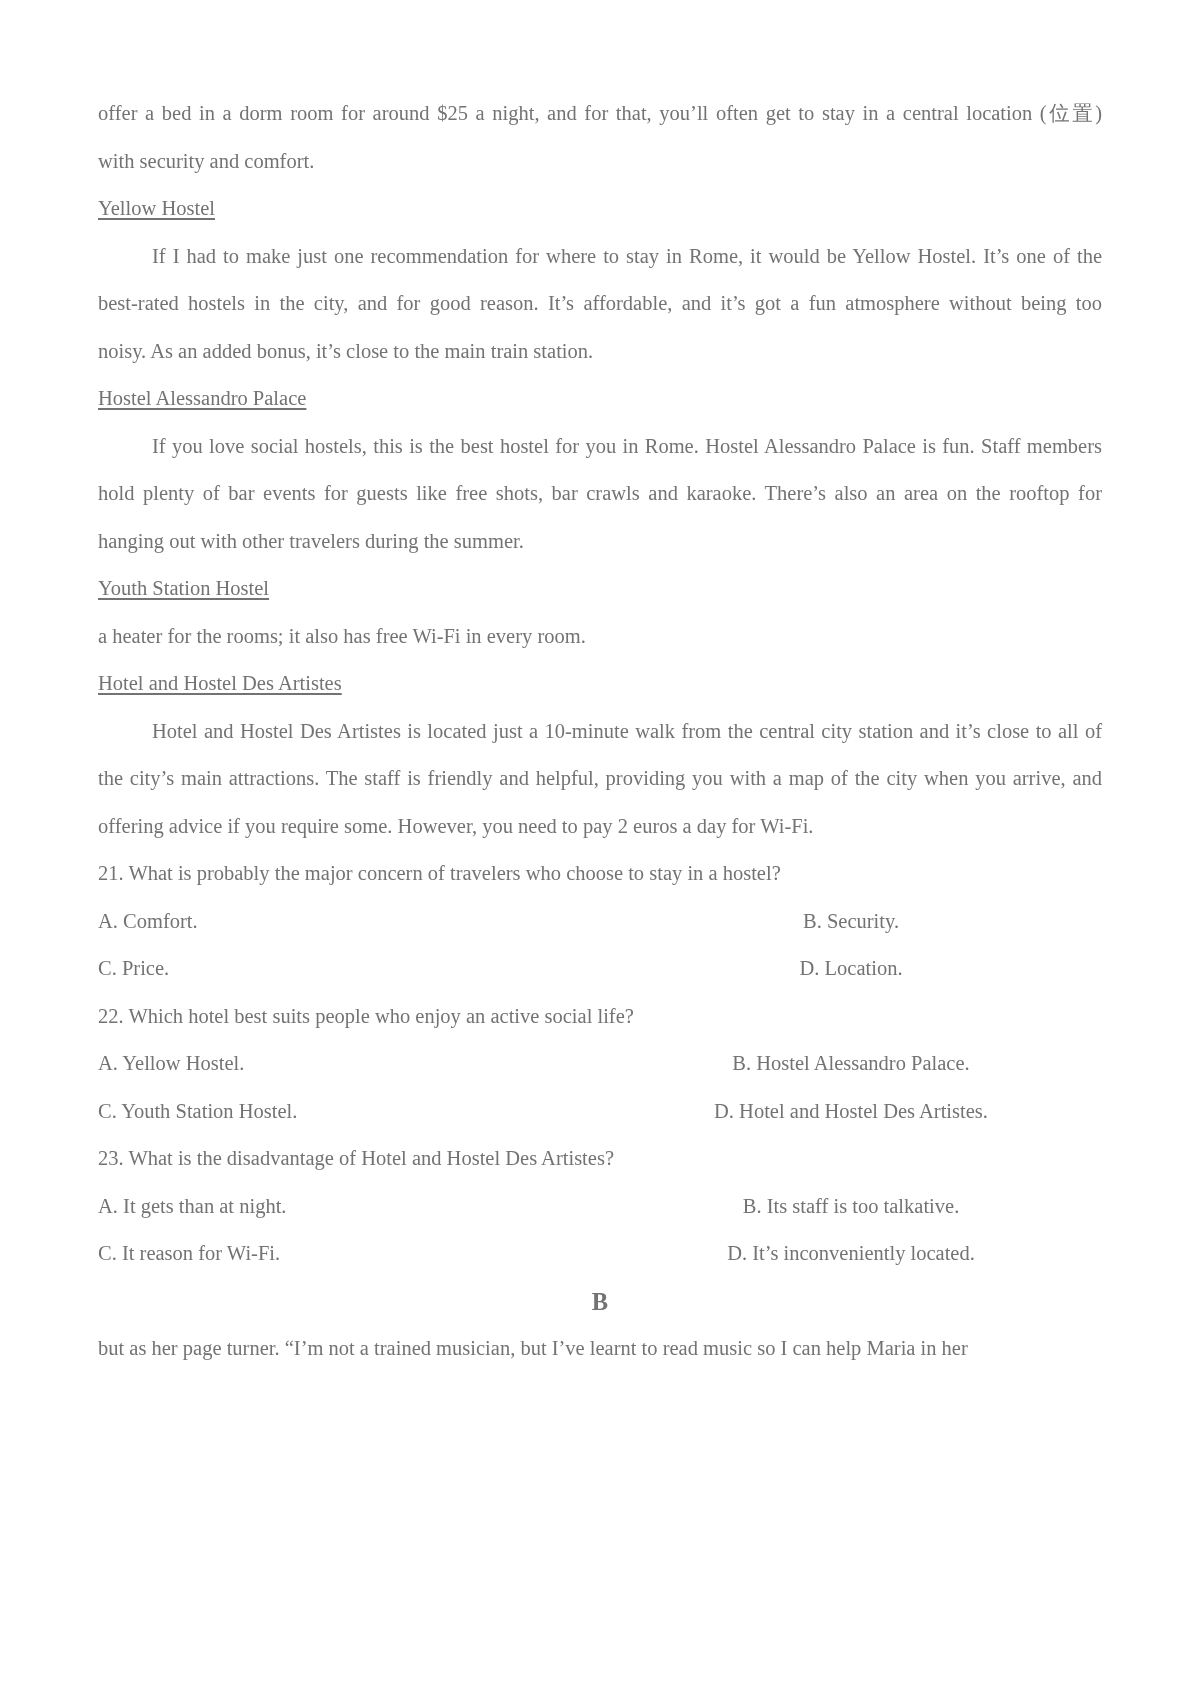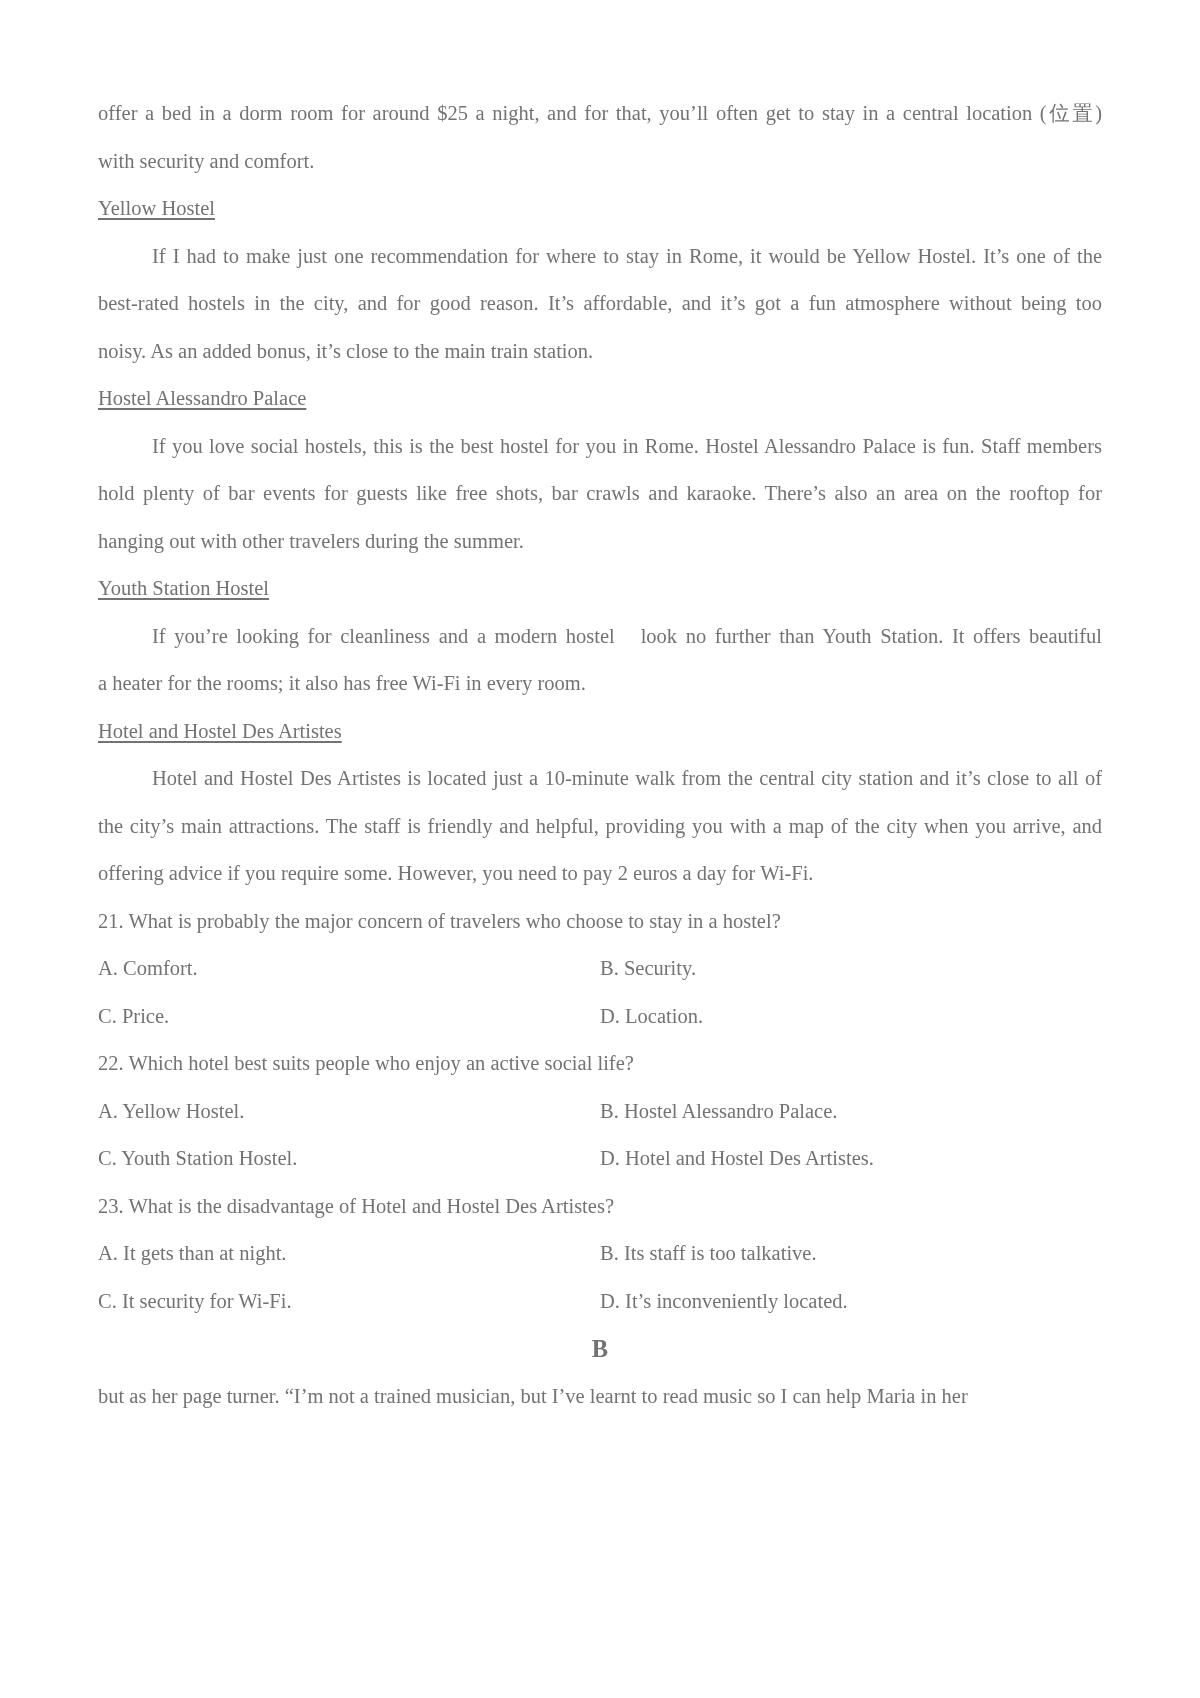--- a/index.html
+++ b/index.html
@@ -38,20 +38,21 @@
   }
   .options-row {
     display: flex;
   }
   .opt-left {
     width: 502px;
     flex: none;
   }
   .opt-right {
     flex: 1;
+    text-align: center;
   }
   .section-label {
     text-align: center;
     font-weight: bold;
     font-size: 24.5px;
   }
   .extra-gap {
     margin-top: 16px;
   }
 </style>
@@ -63,21 +64,20 @@
     <div class="line body-line">with security and comfort.</div>
     <div class="line heading-line"><span class="underlined">Yellow Hostel</span></div>
     <div class="line body-line just indent">If I had to make just one recommendation for where to stay in Rome, it would be Yellow Hostel. It’s one of the</div>
     <div class="line body-line just">best-rated hostels in the city, and for good reason. It’s affordable, and it’s got a fun atmosphere without being too</div>
     <div class="line body-line">noisy. As an added bonus, it’s close to the main train station.</div>
     <div class="line heading-line"><span class="underlined">Hostel Alessandro Palace</span></div>
     <div class="line body-line just indent">If you love social hostels, this is the best hostel for you in Rome. Hostel Alessandro Palace is fun. Staff members</div>
     <div class="line body-line just">hold plenty of bar events for guests like free shots, bar crawls and karaoke. There’s also an area on the rooftop for</div>
     <div class="line body-line">hanging out with other travelers during the summer.</div>
     <div class="line heading-line"><span class="underlined">Youth Station Hostel</span></div>
-    <div class="line body-line just indent">If you’re looking for cleanliness and a modern hostel&nbsp;&nbsp; look no further than Youth Station. It offers beautiful</div>
     <div class="line body-line">a heater for the rooms; it also has free Wi-Fi in every room.</div>
     <div class="line heading-line"><span class="underlined">Hotel and Hostel Des Artistes</span></div>
     <div class="line body-line just indent">Hotel and Hostel Des Artistes is located just a 10-minute walk from the central city station and it’s close to all of</div>
     <div class="line body-line just">the city’s main attractions. The staff is friendly and helpful, providing you with a map of the city when you arrive, and</div>
     <div class="line body-line">offering advice if you require some. However, you need to pay 2 euros a day for Wi-Fi.</div>
     <div class="line question-line">21. What is probably the major concern of travelers who choose to stay in a hostel?</div>
     <div class="line options-row">
       <span class="opt-left">A. Comfort.</span>
       <span class="opt-right">B. Security.</span>
     </div>
@@ -93,18 +93,18 @@
     <div class="line options-row">
       <span class="opt-left">C. Youth Station Hostel.</span>
       <span class="opt-right">D. Hotel and Hostel Des Artistes.</span>
     </div>
     <div class="line question-line">23. What is the disadvantage of Hotel and Hostel Des Artistes?</div>
     <div class="line options-row">
       <span class="opt-left">A. It gets than at night.</span>
       <span class="opt-right">B. Its staff is too talkative.</span>
     </div>
     <div class="line options-row">
-      <span class="opt-left">C. It security for Wi-Fi.</span>
+      <span class="opt-left">C. It reason for Wi-Fi.</span>
       <span class="opt-right">D. It’s inconveniently located.</span>
     </div>
     <div class="line section-label">B</div>
     <div class="line body-line">but as her page turner. “I’m not a trained musician, but I’ve learnt to read music so I can help Maria in her</div>
   </div>
 
 </body></html>

